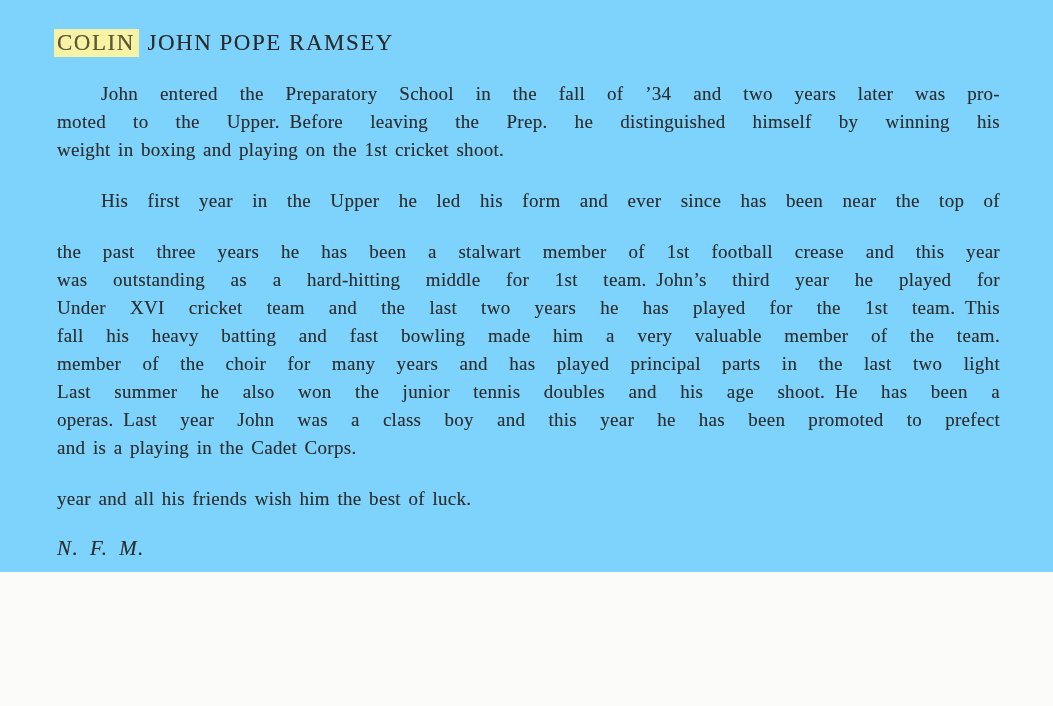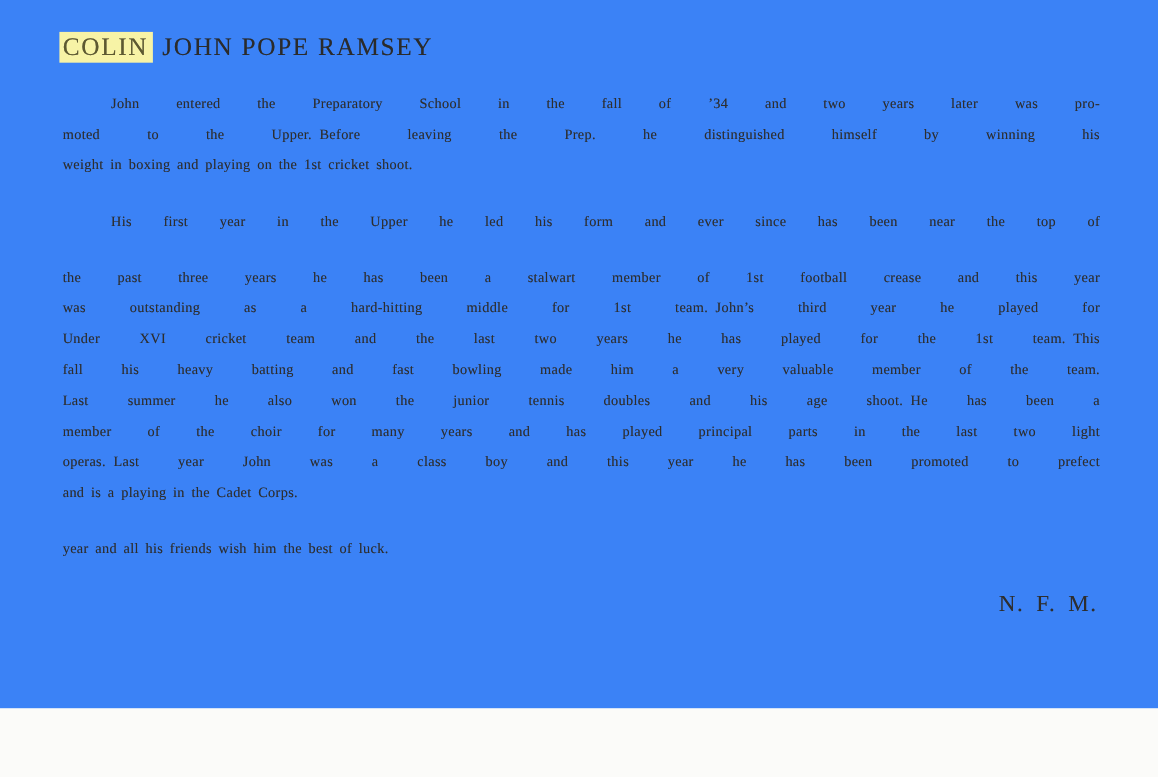--- a/index.html
+++ b/index.html
@@ -3,23 +3,23 @@
 <meta charset="utf-8">
 <style>
   html, body {
     margin: 0;
     padding: 0;
     background: #fbfbf9;
   }
   .page {
     position: relative;
     width: 1053px;
-    height: 644px;
+    height: 572px;
     box-sizing: border-box;
-    background: #3b82f6;
+    background: #7dd3fc;
     padding: 30px 53px 0 57px;
     font-family: "Liberation Serif", serif;
     color: #2e2e2e;
     overflow: hidden;
   }
   .title {
     margin: 0 0 24px 0;
     font-size: 23px;
     font-weight: 400;
     letter-spacing: 1.5px;
@@ -32,41 +32,42 @@
     padding: 1px 4px 2px 3px;
     margin-left: -3px;
   }
   .title-rest {
     margin-left: 0.38em;
   }
   .para {
     margin: 0 0 23px 0;
   }
   .line {
-    font-size: 13px;
+    font-size: 19px;
     line-height: 28px;
     letter-spacing: 0.3px;
     word-spacing: 2.5px;
     text-shadow: 0 0 0.5px rgba(40,40,40,0.4);
   }
   .line.justify {
     text-align: justify;
     text-align-last: justify;
   }
   .line.indent {
     padding-left: 44px;
   }
   .signature {
     margin-top: 16px;
-    text-align: right;
+    text-align: left;
     font-size: 21px;
     letter-spacing: 1.5px;
     word-spacing: 4px;
     padding-right: 2px;
     text-shadow: 0 0 0.5px rgba(40,40,40,0.4);
+    font-style: italic;
   }
 </style>
 </head>
 <body>
 
 <div class="page">
 
   <h1 class="title"><span class="highlight">COLIN</span><span class="title-rest">JOHN POPE RAMSEY</span></h1>
 
   <div class="para">
@@ -77,22 +78,22 @@
 
   <div class="para">
     <div class="line justify indent">His first year in the Upper he led his form and ever since has been near the top of</div>
   </div>
 
   <div class="para">
     <div class="line justify">the past three years he has been a stalwart member of 1st football crease and this year</div>
     <div class="line justify">was outstanding as a hard-hitting middle for 1st team. John’s third year he played for</div>
     <div class="line justify">Under XVI cricket team and the last two years he has played for the 1st team. This</div>
     <div class="line justify">fall his heavy batting and fast bowling made him a very valuable member of the team.</div>
+    <div class="line justify">member of the choir for many years and has played principal parts in the last two light</div>
     <div class="line justify">Last summer he also won the junior tennis doubles and his age shoot. He has been a</div>
-    <div class="line justify">member of the choir for many years and has played principal parts in the last two light</div>
     <div class="line justify">operas. Last year John was a class boy and this year he has been promoted to prefect</div>
     <div class="line">and is a playing in the Cadet Corps.</div>
   </div>
 
   <div class="para">
     <div class="line">year and all his friends wish him the best of luck.</div>
   </div>
 
   <div class="signature">N. F. M.</div>
 

